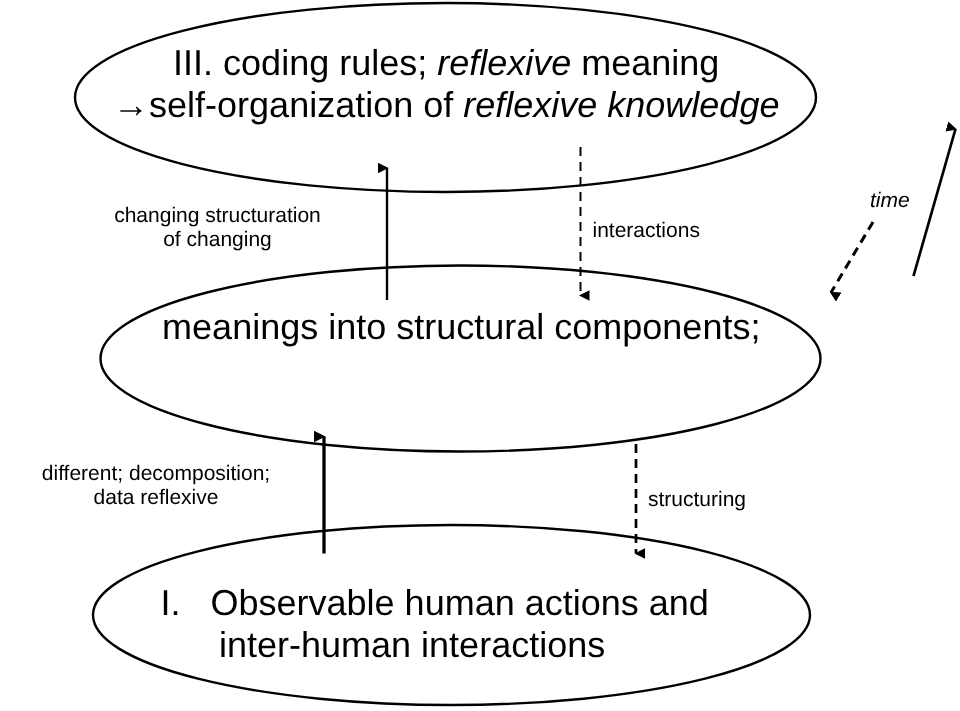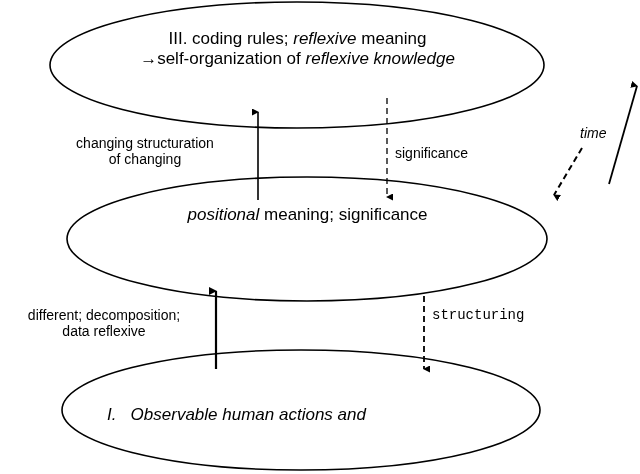--- a/index.html
+++ b/index.html
@@ -1,20 +1,20 @@
 <!DOCTYPE html>
 <html><head>
   <meta charset="utf-8">
   <style>
     html, body { margin: 0; padding: 0; background: #ffffff; }
     body { width: 640px; height: 474px; position: relative; overflow: hidden;
            font-family: "Liberation Sans", sans-serif; color: #000; }
     svg.canvas { position: absolute; left: 0; top: 0; }
     .txt { position: absolute; white-space: nowrap; text-align: center; line-height: 1.15; }
-    .big { font-size: 17px; }
+    .big { font-size: 24px; }
     .small { font-size: 14px; }
     .it { font-style: italic; }
   </style>
 </head>
 <body>
 
 <svg class="canvas" width="640" height="474" viewBox="0 0 640 474">
   <defs>
     <marker id="ah" markerWidth="8" markerHeight="8" refX="4" refY="7" orient="auto-start-reverse" markerUnits="userSpaceOnUse">
       <path d="M0,0 L4,8 L8,0 Z" fill="#000"></path>
@@ -37,34 +37,35 @@
   <line x1="582" y1="148" x2="554" y2="195" stroke="#000" stroke-width="2" stroke-dasharray="6,4" marker-end="url(#ahs)"></line>
   <line x1="609" y1="184" x2="637" y2="86" stroke="#000" stroke-width="1.8" marker-end="url(#ahs)"></line>
 </svg>
 
 <div class="txt big" style="left:60px; top:29px; width:475px;">
   <div><span>III. coding rules; </span><span class="it">reflexive</span><span> meaning</span></div>
   <div><span>→self-organization of </span><span class="it">reflexive knowledge</span></div>
 </div>
 
 <div class="txt big" style="left:70px; top:205px; width:475px;">
-  <div><span class="it">positional</span><span> meaning; significance</span></div>
+  <div>meanings into structural components;</div>
 </div>
 
-<div class="txt big" style="left:107px; top:405px; text-align:left;font-style:italic;">
+<div class="txt big" style="left:107px; top:389px; text-align:left;">
   <div style="white-space:pre;">I.   Observable human actions and</div>
+  <div style="padding-left:39px;">inter-human interactions</div>
 </div>
 
 <div class="txt small" style="left:40px; top:135px; width:210px;">
   <div>changing structuration</div>
   <div>of changing</div>
 </div>
 
-<div class="txt small" style="left:395px; top:145px; text-align:left;">significance</div>
+<div class="txt small" style="left:395px; top:145px; text-align:left;">interactions</div>
 
 <div class="txt small" style="left:0px; top:307px; width:208px;">
   <div>different; decomposition;</div>
   <div>data reflexive</div>
 </div>
 
-<div class="txt small" style="left:432px; top:307px; text-align:right;font-family:Liberation Mono, monospace;">structuring</div>
+<div class="txt small" style="left:432px; top:324px; text-align:right;">structuring</div>
 
 <div class="txt small it" style="left:580px; top:125px; text-align:left;font-style:italic;">time</div>
 
 </body></html>

